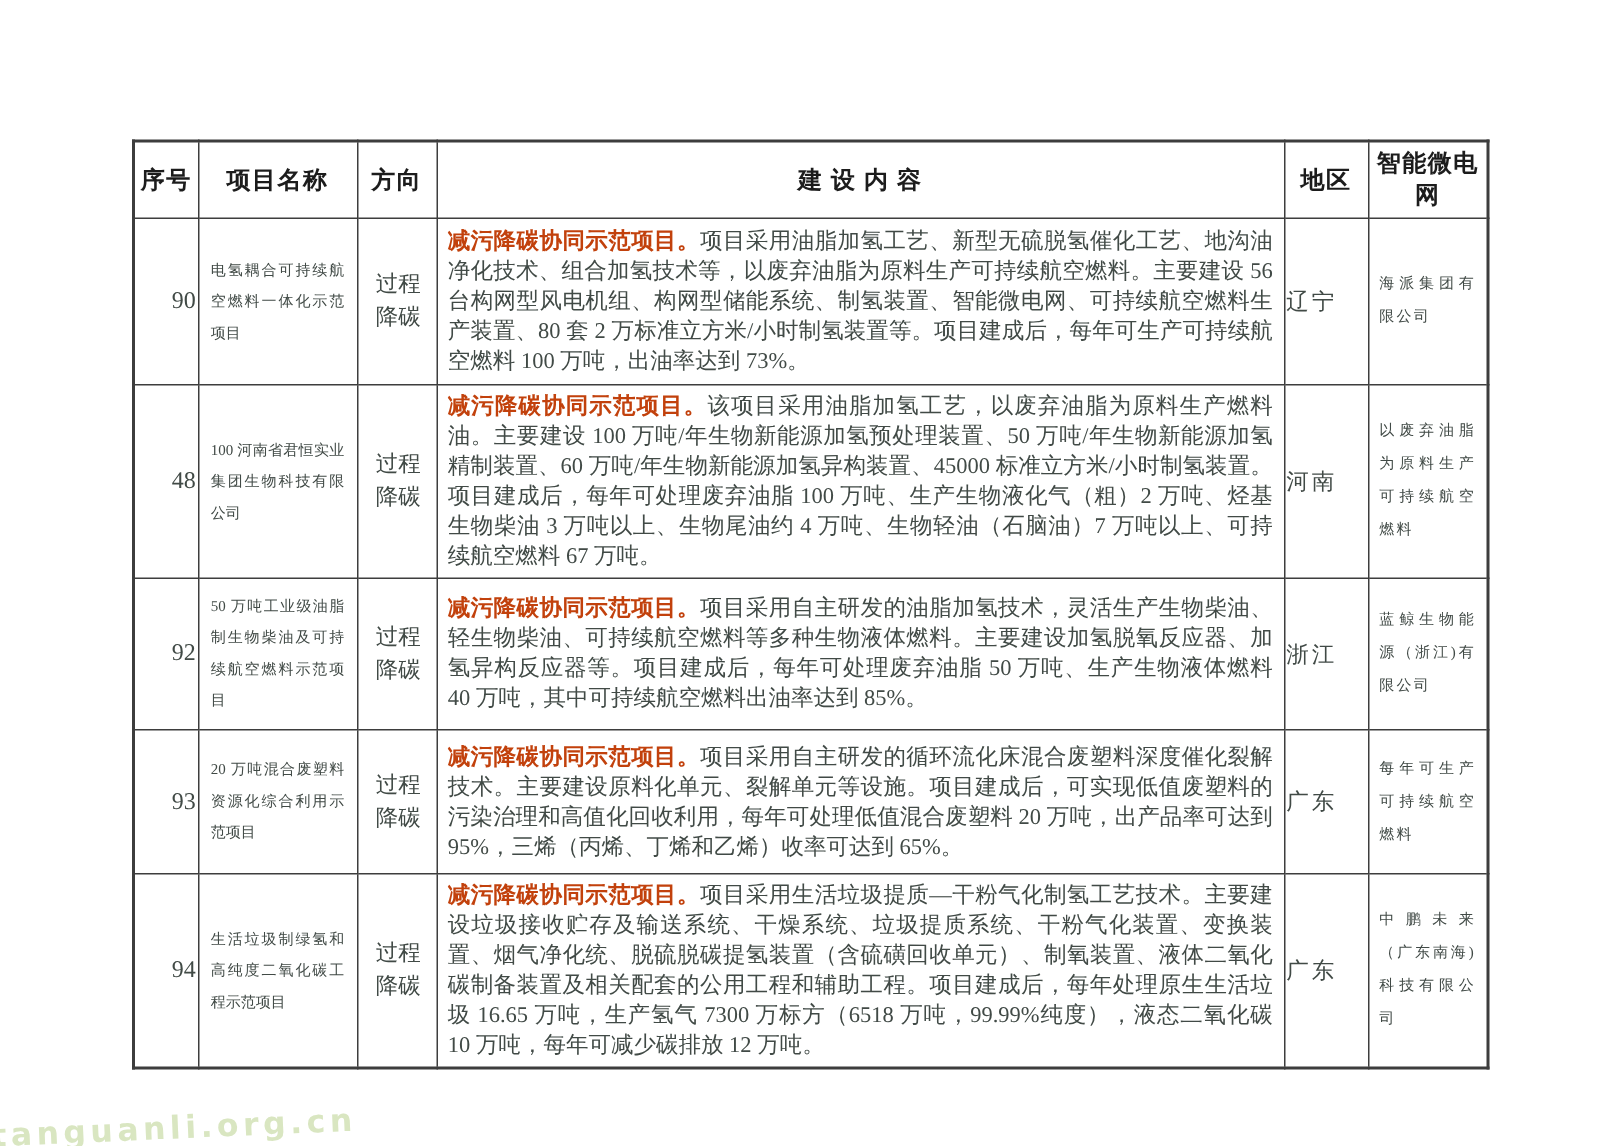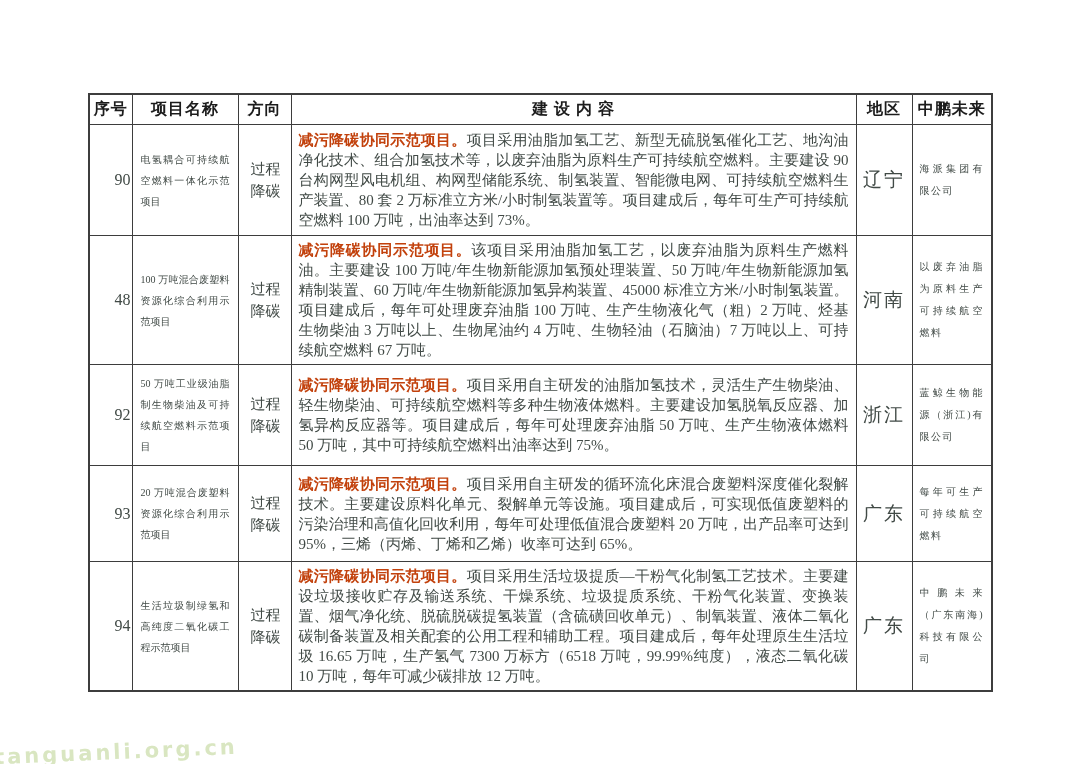--- a/index.html
+++ b/index.html
@@ -40,21 +40,21 @@
   }
   td.dir {
     text-align:right; font-size:15px; line-height:22px; padding:0 10px;
   }
   td.content {
     padding:4px 7px; font-size:15px; line-height:20px;
     text-align:justify; text-justify:inter-character;
   }
   td.content .lead { font-weight:bold; color:#c2410c; }
   td.region {
-    text-align:center; font-size:19px; letter-spacing:2px;
+    font-size:15px; letter-spacing:2px;
   }
   td.entity {
     padding:4px 7px; font-size:10px; line-height:22px; letter-spacing:1.5px;
     text-align:justify; text-justify:inter-character;border-radius:12px;
   }
   .page-number {
     position:absolute; left:0; top:680px; width:1080px;
     text-align:center; font-size:17px; color:#2c2c2c;
     letter-spacing:2px;
   }
@@ -80,46 +80,46 @@
         <col style="width:56px">
         <col style="width:80px">
     </colgroup>
     <tbody>
         <tr>
       <th>序号</th>
       <th>项目名称</th>
       <th>方向</th>
       <th class="th-content">建 设 内 容</th>
       <th>地区</th>
-      <th>中鹏未来</th>
+      <th>智能微电网</th>
     </tr>
 
     <tr class="r0">
       <td class="idx">90</td>
       <td class="pname">电氢耦合可持续航空燃料一体化示范项目</td>
       <td class="dir">过程降碳</td>
-      <td class="content"><span class="lead">减污降碳协同示范项目。</span><span>项目采用油脂加氢工艺、新型无硫脱氢催化工艺、地沟油净化技术、组合加氢技术等，以废弃油脂为原料生产可持续航空燃料。主要建设 90 台构网型风电机组、构网型储能系统、制氢装置、智能微电网、可持续航空燃料生产装置、80 套 2 万标准立方米/小时制氢装置等。项目建成后，每年可生产可持续航空燃料 100 万吨，出油率达到 73%。</span></td>
+      <td class="content"><span class="lead">减污降碳协同示范项目。</span><span>项目采用油脂加氢工艺、新型无硫脱氢催化工艺、地沟油净化技术、组合加氢技术等，以废弃油脂为原料生产可持续航空燃料。主要建设 56 台构网型风电机组、构网型储能系统、制氢装置、智能微电网、可持续航空燃料生产装置、80 套 2 万标准立方米/小时制氢装置等。项目建成后，每年可生产可持续航空燃料 100 万吨，出油率达到 73%。</span></td>
       <td class="region">辽宁</td>
       <td class="entity">海派集团有限公司</td>
     </tr>
 
     <tr class="r1">
       <td class="idx">48</td>
-      <td class="pname">100 万吨混合废塑料资源化综合利用示范项目</td>
+      <td class="pname">100 河南省君恒实业集团生物科技有限公司</td>
       <td class="dir">过程降碳</td>
       <td class="content"><span class="lead">减污降碳协同示范项目。</span><span>该项目采用油脂加氢工艺，以废弃油脂为原料生产燃料油。主要建设 100 万吨/年生物新能源加氢预处理装置、50 万吨/年生物新能源加氢精制装置、60 万吨/年生物新能源加氢异构装置、45000 标准立方米/小时制氢装置。项目建成后，每年可处理废弃油脂 100 万吨、生产生物液化气（粗）2 万吨、烃基生物柴油 3 万吨以上、生物尾油约 4 万吨、生物轻油（石脑油）7 万吨以上、可持续航空燃料 67 万吨。</span></td>
       <td class="region">河南</td>
       <td class="entity">以废弃油脂为原料生产可持续航空燃料</td>
     </tr>
 
     <tr class="r2">
       <td class="idx">92</td>
       <td class="pname">50 万吨工业级油脂制生物柴油及可持续航空燃料示范项目</td>
       <td class="dir">过程降碳</td>
-      <td class="content"><span class="lead">减污降碳协同示范项目。</span><span>项目采用自主研发的油脂加氢技术，灵活生产生物柴油、轻生物柴油、可持续航空燃料等多种生物液体燃料。主要建设加氢脱氧反应器、加氢异构反应器等。项目建成后，每年可处理废弃油脂 50 万吨、生产生物液体燃料 50 万吨，其中可持续航空燃料出油率达到 75%。</span></td>
+      <td class="content"><span class="lead">减污降碳协同示范项目。</span><span>项目采用自主研发的油脂加氢技术，灵活生产生物柴油、轻生物柴油、可持续航空燃料等多种生物液体燃料。主要建设加氢脱氧反应器、加氢异构反应器等。项目建成后，每年可处理废弃油脂 50 万吨、生产生物液体燃料 40 万吨，其中可持续航空燃料出油率达到 85%。</span></td>
       <td class="region">浙江</td>
       <td class="entity">蓝鲸生物能源（浙江)有限公司</td>
     </tr>
 
     <tr class="r3">
       <td class="idx">93</td>
       <td class="pname">20 万吨混合废塑料资源化综合利用示范项目</td>
       <td class="dir">过程降碳</td>
       <td class="content"><span class="lead">减污降碳协同示范项目。</span><span>项目采用自主研发的循环流化床混合废塑料深度催化裂解技术。主要建设原料化单元、裂解单元等设施。项目建成后，可实现低值废塑料的污染治理和高值化回收利用，每年可处理低值混合废塑料 20 万吨，出产品率可达到 95%，三烯（丙烯、丁烯和乙烯）收率可达到 65%。</span></td>
       <td class="region">广东</td>

